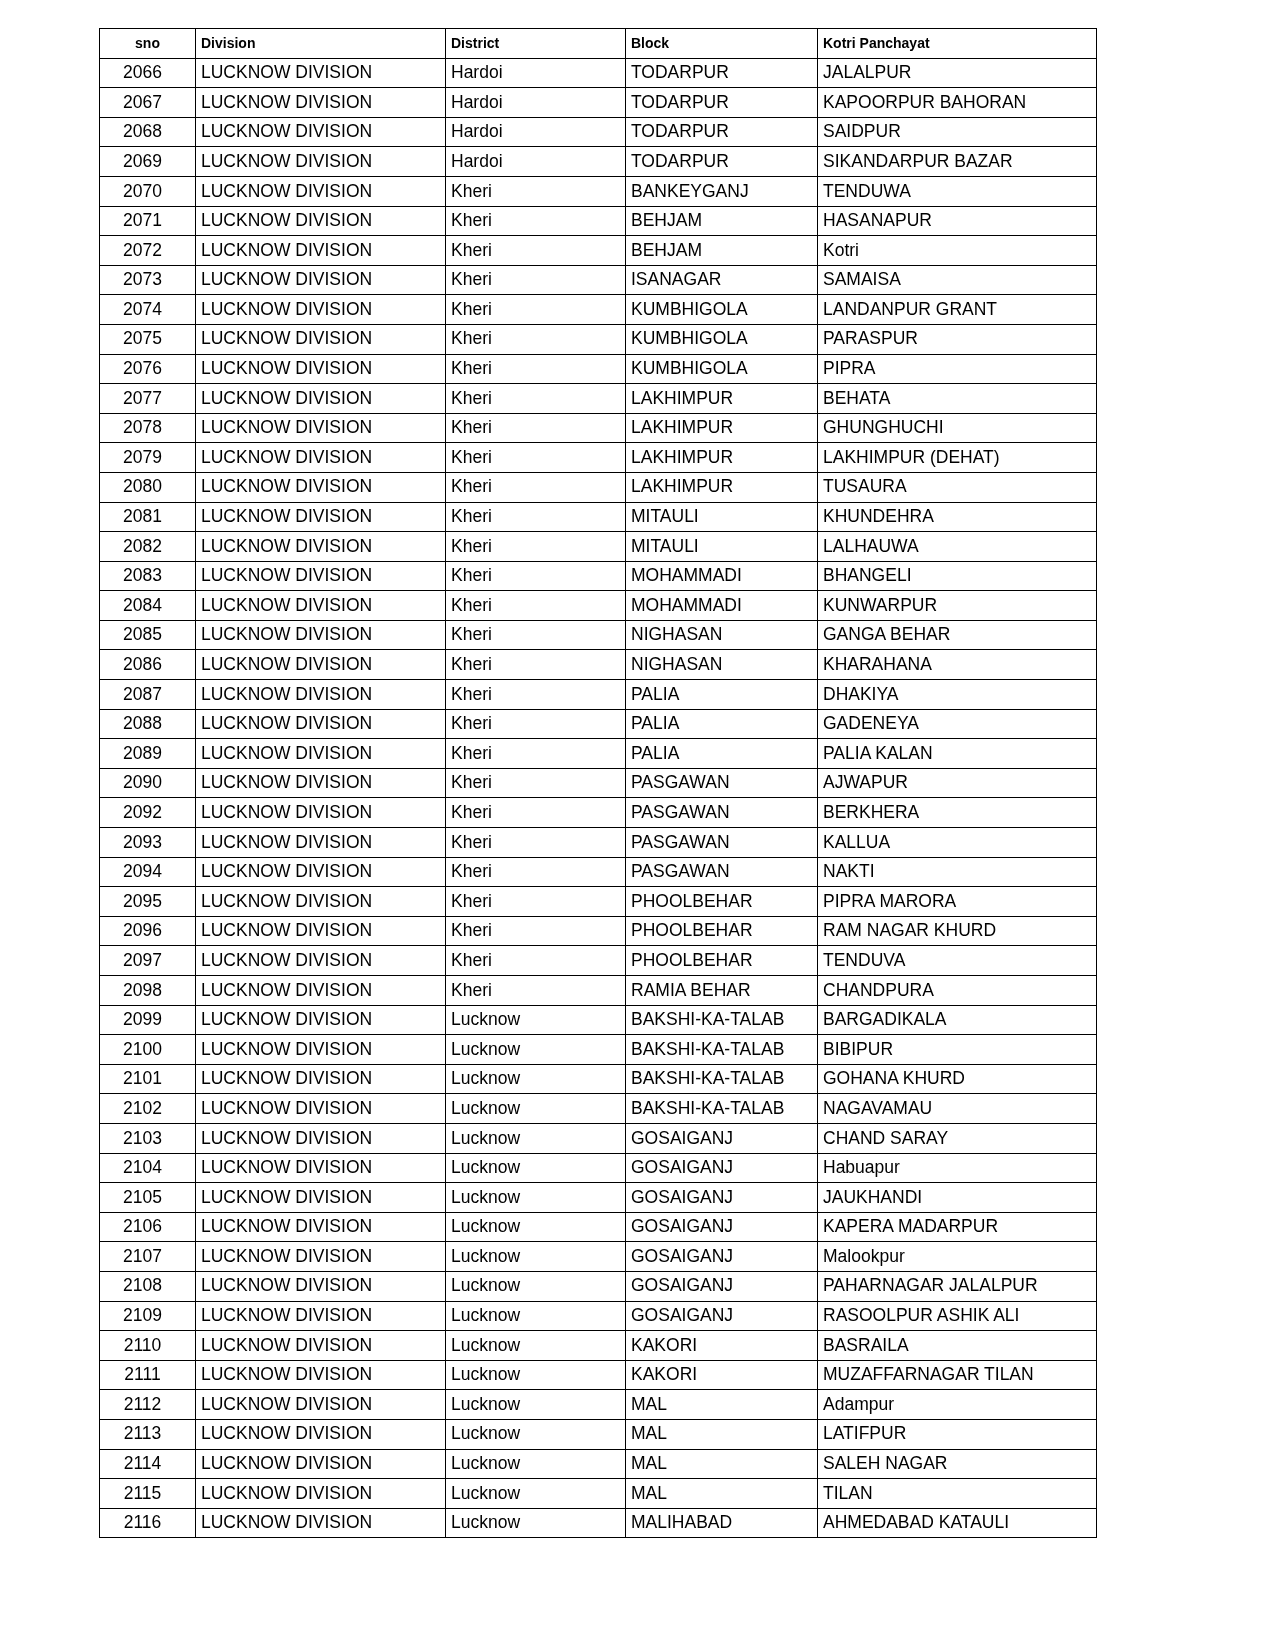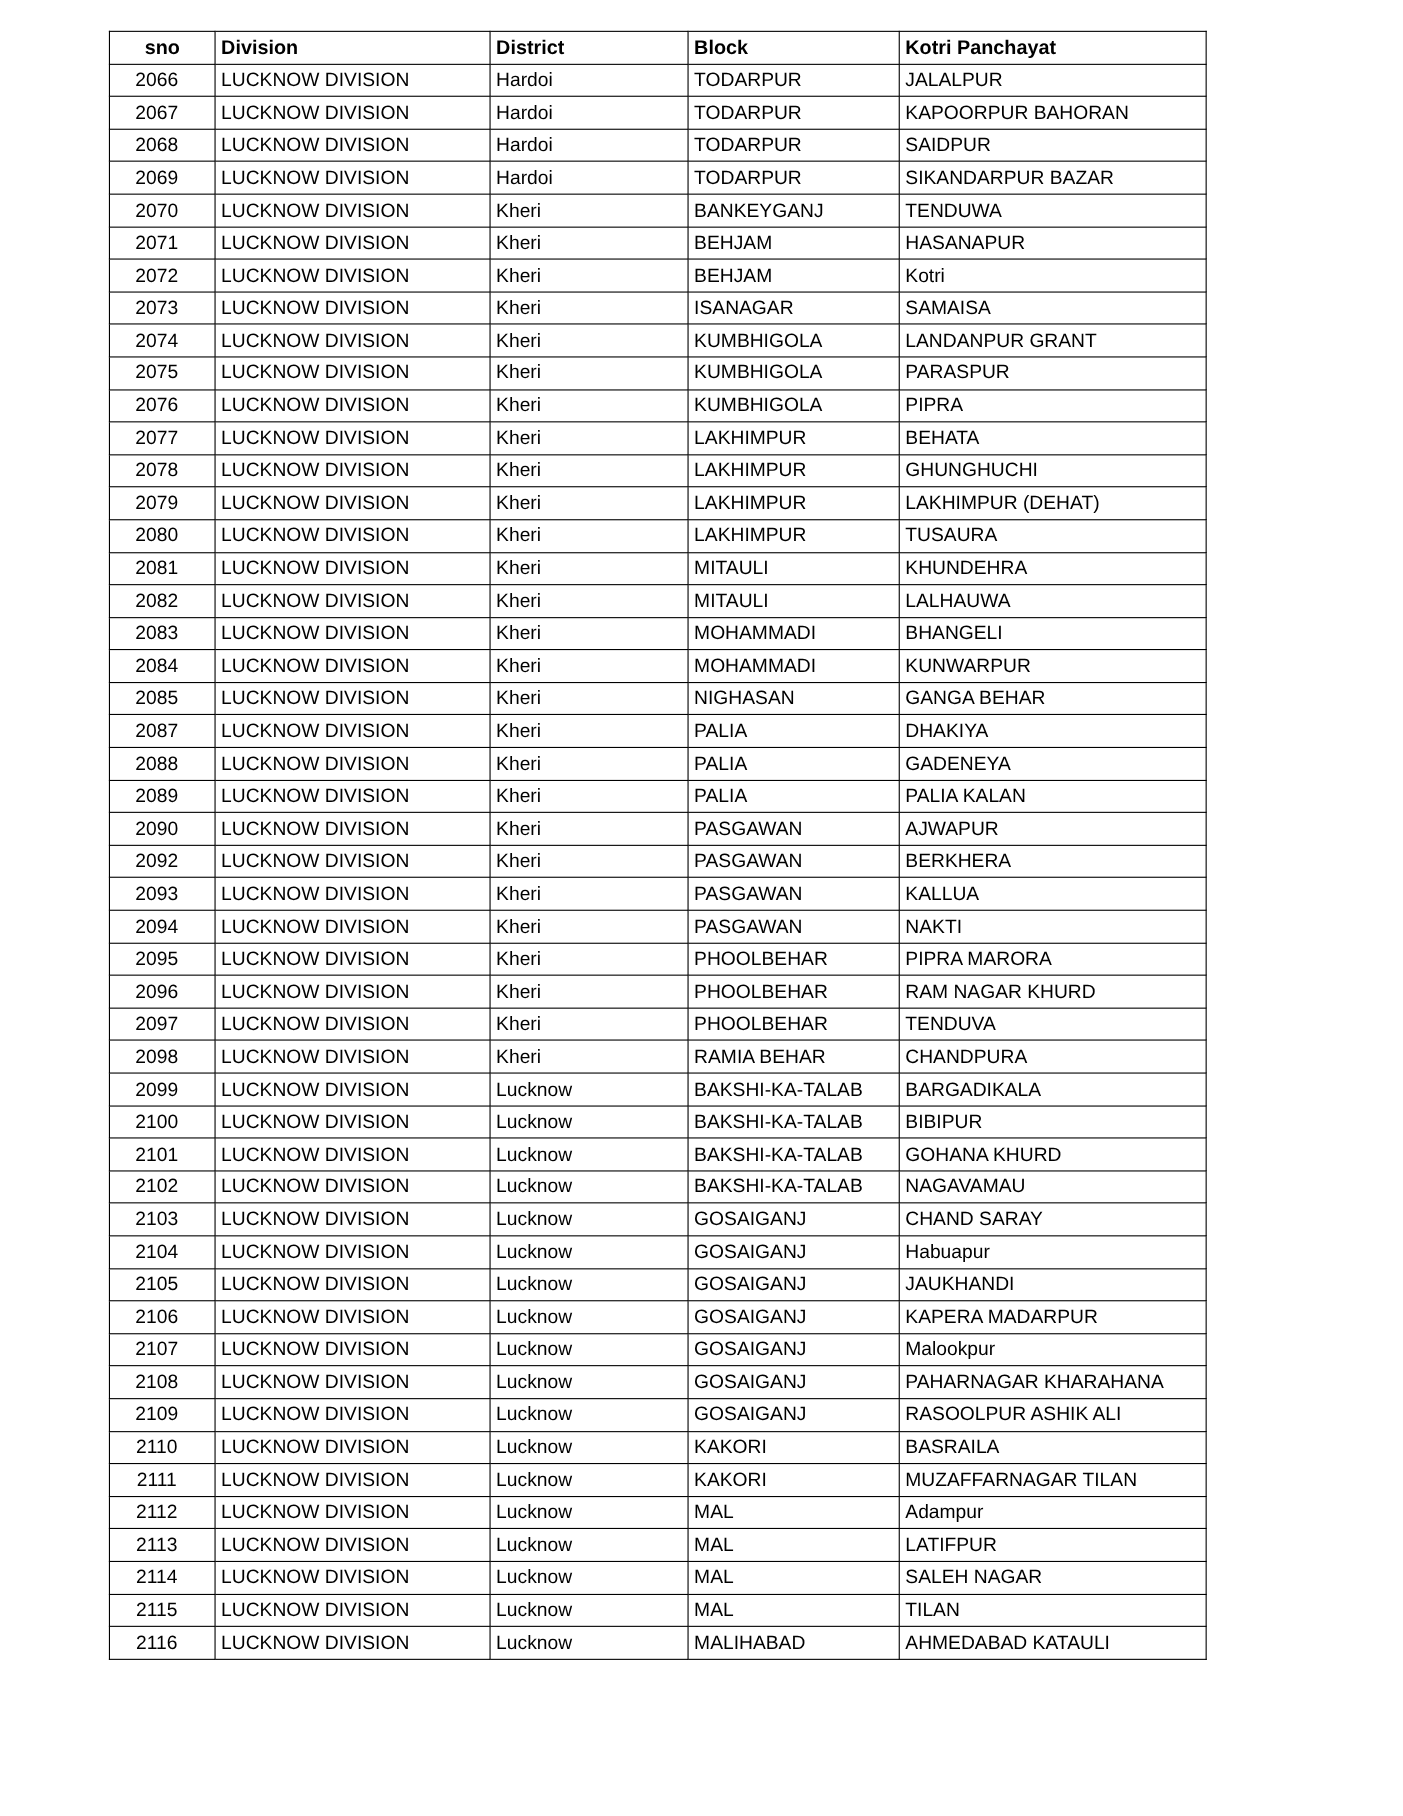--- a/index.html
+++ b/index.html
@@ -45,21 +45,21 @@
     height: 28.6px;
     padding: 0 0 0 5px;
     vertical-align: middle;
     white-space: nowrap;
     overflow: visible;
     font-weight: normal;
     text-align: left;
   }
   table.gp-table thead th {
     font-weight: bold;
-    font-size: 18px;
+    font-size: 14px;
   }
   table.gp-table thead th.h-sno {
     text-align: center;
     padding-left: 0;
   }
   table.gp-table td.cell-sno {
     text-align: center;
     padding-left: 0;
     padding-right: 10px;
   }
@@ -221,20 +221,27 @@
             <td>KUNWARPUR</td>
           </tr>
           <tr>
             <td class="cell-sno">2085</td>
             <td>LUCKNOW DIVISION</td>
             <td>Kheri</td>
             <td>NIGHASAN</td>
             <td>GANGA BEHAR</td>
           </tr>
           <tr>
+            <td class="cell-sno">2086</td>
+            <td>LUCKNOW DIVISION</td>
+            <td>Kheri</td>
+            <td>NIGHASAN</td>
+            <td>KHARAHANA</td>
+          </tr>
+          <tr>
             <td class="cell-sno">2087</td>
             <td>LUCKNOW DIVISION</td>
             <td>Kheri</td>
             <td>PALIA</td>
             <td>DHAKIYA</td>
           </tr>
           <tr>
             <td class="cell-sno">2088</td>
             <td>LUCKNOW DIVISION</td>
             <td>Kheri</td>
@@ -365,21 +372,21 @@
             <td>LUCKNOW DIVISION</td>
             <td>Lucknow</td>
             <td>GOSAIGANJ</td>
             <td>Malookpur</td>
           </tr>
           <tr>
             <td class="cell-sno">2108</td>
             <td>LUCKNOW DIVISION</td>
             <td>Lucknow</td>
             <td>GOSAIGANJ</td>
-            <td>PAHARNAGAR KHARAHANA</td>
+            <td>PAHARNAGAR JALALPUR</td>
           </tr>
           <tr>
             <td class="cell-sno">2109</td>
             <td>LUCKNOW DIVISION</td>
             <td>Lucknow</td>
             <td>GOSAIGANJ</td>
             <td>RASOOLPUR ASHIK ALI</td>
           </tr>
           <tr>
             <td class="cell-sno">2110</td>

